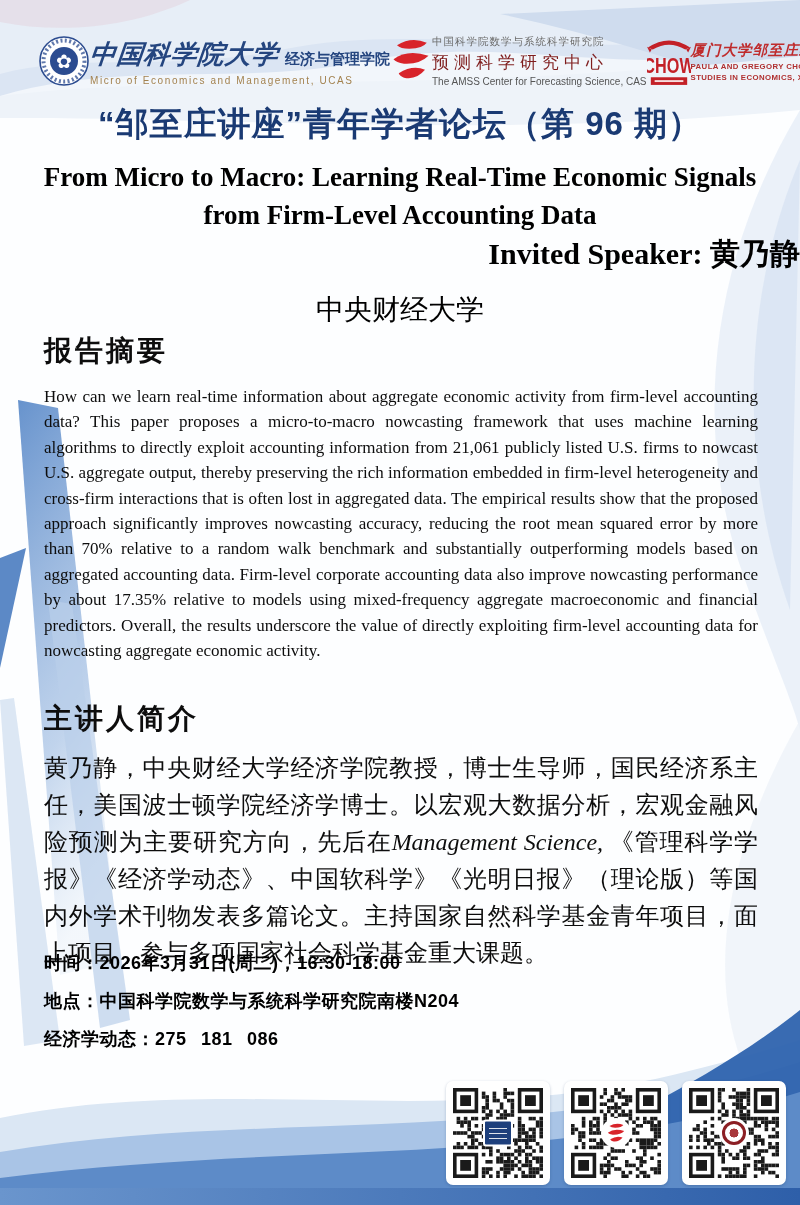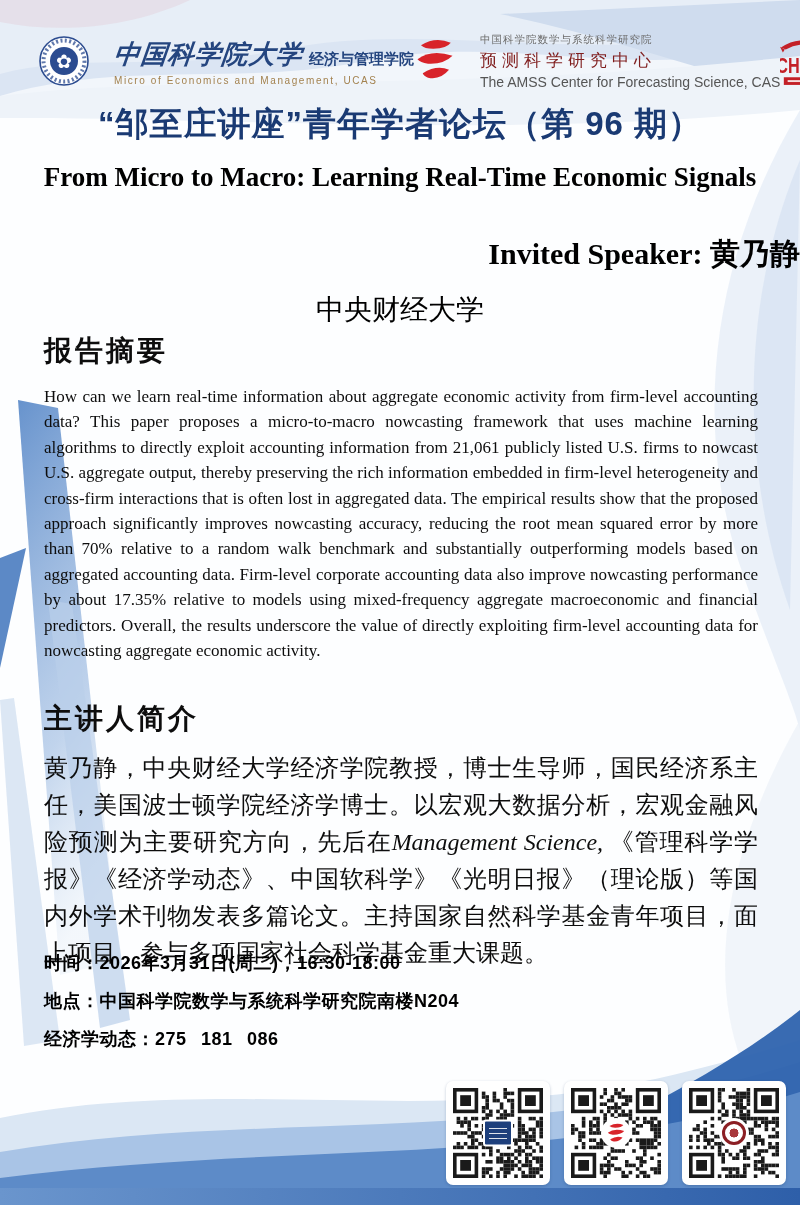--- a/index.html
+++ b/index.html
@@ -4,30 +4,30 @@
 <style>
   html,body{margin:0;padding:0;background:#ffffff;}
   .poster{position:relative;width:800px;height:1205px;overflow:hidden;background:#fdfeff;
           font-family:"Liberation Sans",sans-serif;color:#111;}
   .bg{position:absolute;inset:0;z-index:0;pointer-events:none;}
   .content{position:absolute;inset:0;z-index:2;}
 
   
   .logos{position:absolute;top:26px;left:38px;right:14px;height:70px;display:flex;
          justify-content:space-between;align-items:center;}
-  .logo{display:flex;align-items:center;gap:24px;}
+  .logo{display:flex;align-items:center;gap:0;}
   .logo-col{display:flex;flex-direction:column;justify-content:center;}
   .ucas-row1{display:flex;align-items:flex-end;gap:6px;white-space:nowrap;}
   .ucas-callig{font-family:"Liberation Serif",serif;font-style:italic;font-weight:bold;
                font-size:26px;color:#24457f;transform:skewX(-6deg);letter-spacing:1px;}
   .ucas-dept{font-size:15px;font-weight:bold;color:#24457f;padding-bottom:3px;}
   .ucas-en{font-size:10px;letter-spacing:1.6px;color:#a3824f;margin-top:3px;white-space:nowrap;}
   .amss-l1{font-size:10.5px;color:#6b6b6b;letter-spacing:1px;white-space:nowrap;}
   .amss-l2{font-size:17px;color:#7f1d1d;letter-spacing:5px;font-weight:500;margin:2px 0;white-space:nowrap;}
-  .amss-l3{font-size:14px;color:#555;white-space:nowrap;}
+  .amss-l3{font-size:10px;color:#555;white-space:nowrap;}
   .chow-cn{font-family:"Liberation Serif",serif;font-style:italic;font-size:14.5px;font-weight:bold;
            color:#bf2b2c;letter-spacing:1px;white-space:nowrap;}
   .chow-en{font-size:7.8px;color:#b03030;letter-spacing:.4px;white-space:nowrap;margin-top:2px;font-weight:bold;}
 
   
   .series-title{position:absolute;top:102px;left:0;width:100%;text-align:center;
                 font-size:33px;font-weight:bold;color:#1a3a73;letter-spacing:1px;}
   .talk-title{position:absolute;top:158px;left:0;width:100%;text-align:center;
               font-family:"Liberation Serif",serif;font-weight:bold;font-size:27px;
               color:#000;line-height:38px;}
@@ -157,20 +157,21 @@
           <div class="chow-en">PAULA AND GREGORY CHOW INSTITUTE FOR</div>
           <div class="chow-en">STUDIES IN ECONOMICS, XIAMEN UNIVERSITY</div>
         </div>
       </div>
     </div>
 
     <div class="series-title">“邹至庄讲座”青年学者论坛（第 96 期）</div>
 
     <div class="talk-title">
       <div>From Micro to Macro: Learning Real-Time Economic Signals</div>
+      <div>from Firm-Level Accounting Data</div>
     </div>
 
     <div class="invited">Invited Speaker: 黄乃静</div>
     <div class="affil">中央财经大学</div>
 
     <div class="sec-heading h-abstract">报告摘要</div>
     <div class="abstract-text">How can we learn real-time information about aggregate economic activity from firm-level accounting data? This paper proposes a micro-to-macro nowcasting framework that uses machine learning algorithms to directly exploit accounting information from 21,061 publicly listed U.S. firms to nowcast U.S. aggregate output, thereby preserving the rich information embedded in firm-level heterogeneity and cross-firm interactions that is often lost in aggregated data. The empirical results show that the proposed approach significantly improves nowcasting accuracy, reducing the root mean squared error by more than 70% relative to a random walk benchmark and substantially outperforming models based on aggregated accounting data. Firm-level corporate accounting data also improve nowcasting performance by about 17.35% relative to models using mixed-frequency aggregate macroeconomic and financial predictors. Overall, the results underscore the value of directly exploiting firm-level accounting data for nowcasting aggregate economic activity.</div>
 
     <div class="sec-heading h-bio">主讲人简介</div>
     <div class="bio-text"><span>黄乃静，中央财经大学经济学院教授，博士生导师，国民经济系主任，美国波士顿学院经济学博士。以宏观大数据分析，宏观金融风险预测为主要研究方向，先后在</span><em>Management Science,</em><span> 《管理科学学报》《经济学动态》、中国软科学》《光明日报》（理论版）等国内外学术刊物发表多篇论文。主持国家自然科学基金青年项目，面上项目，参与多项国家社会科学基金重大课题。</span></div>

